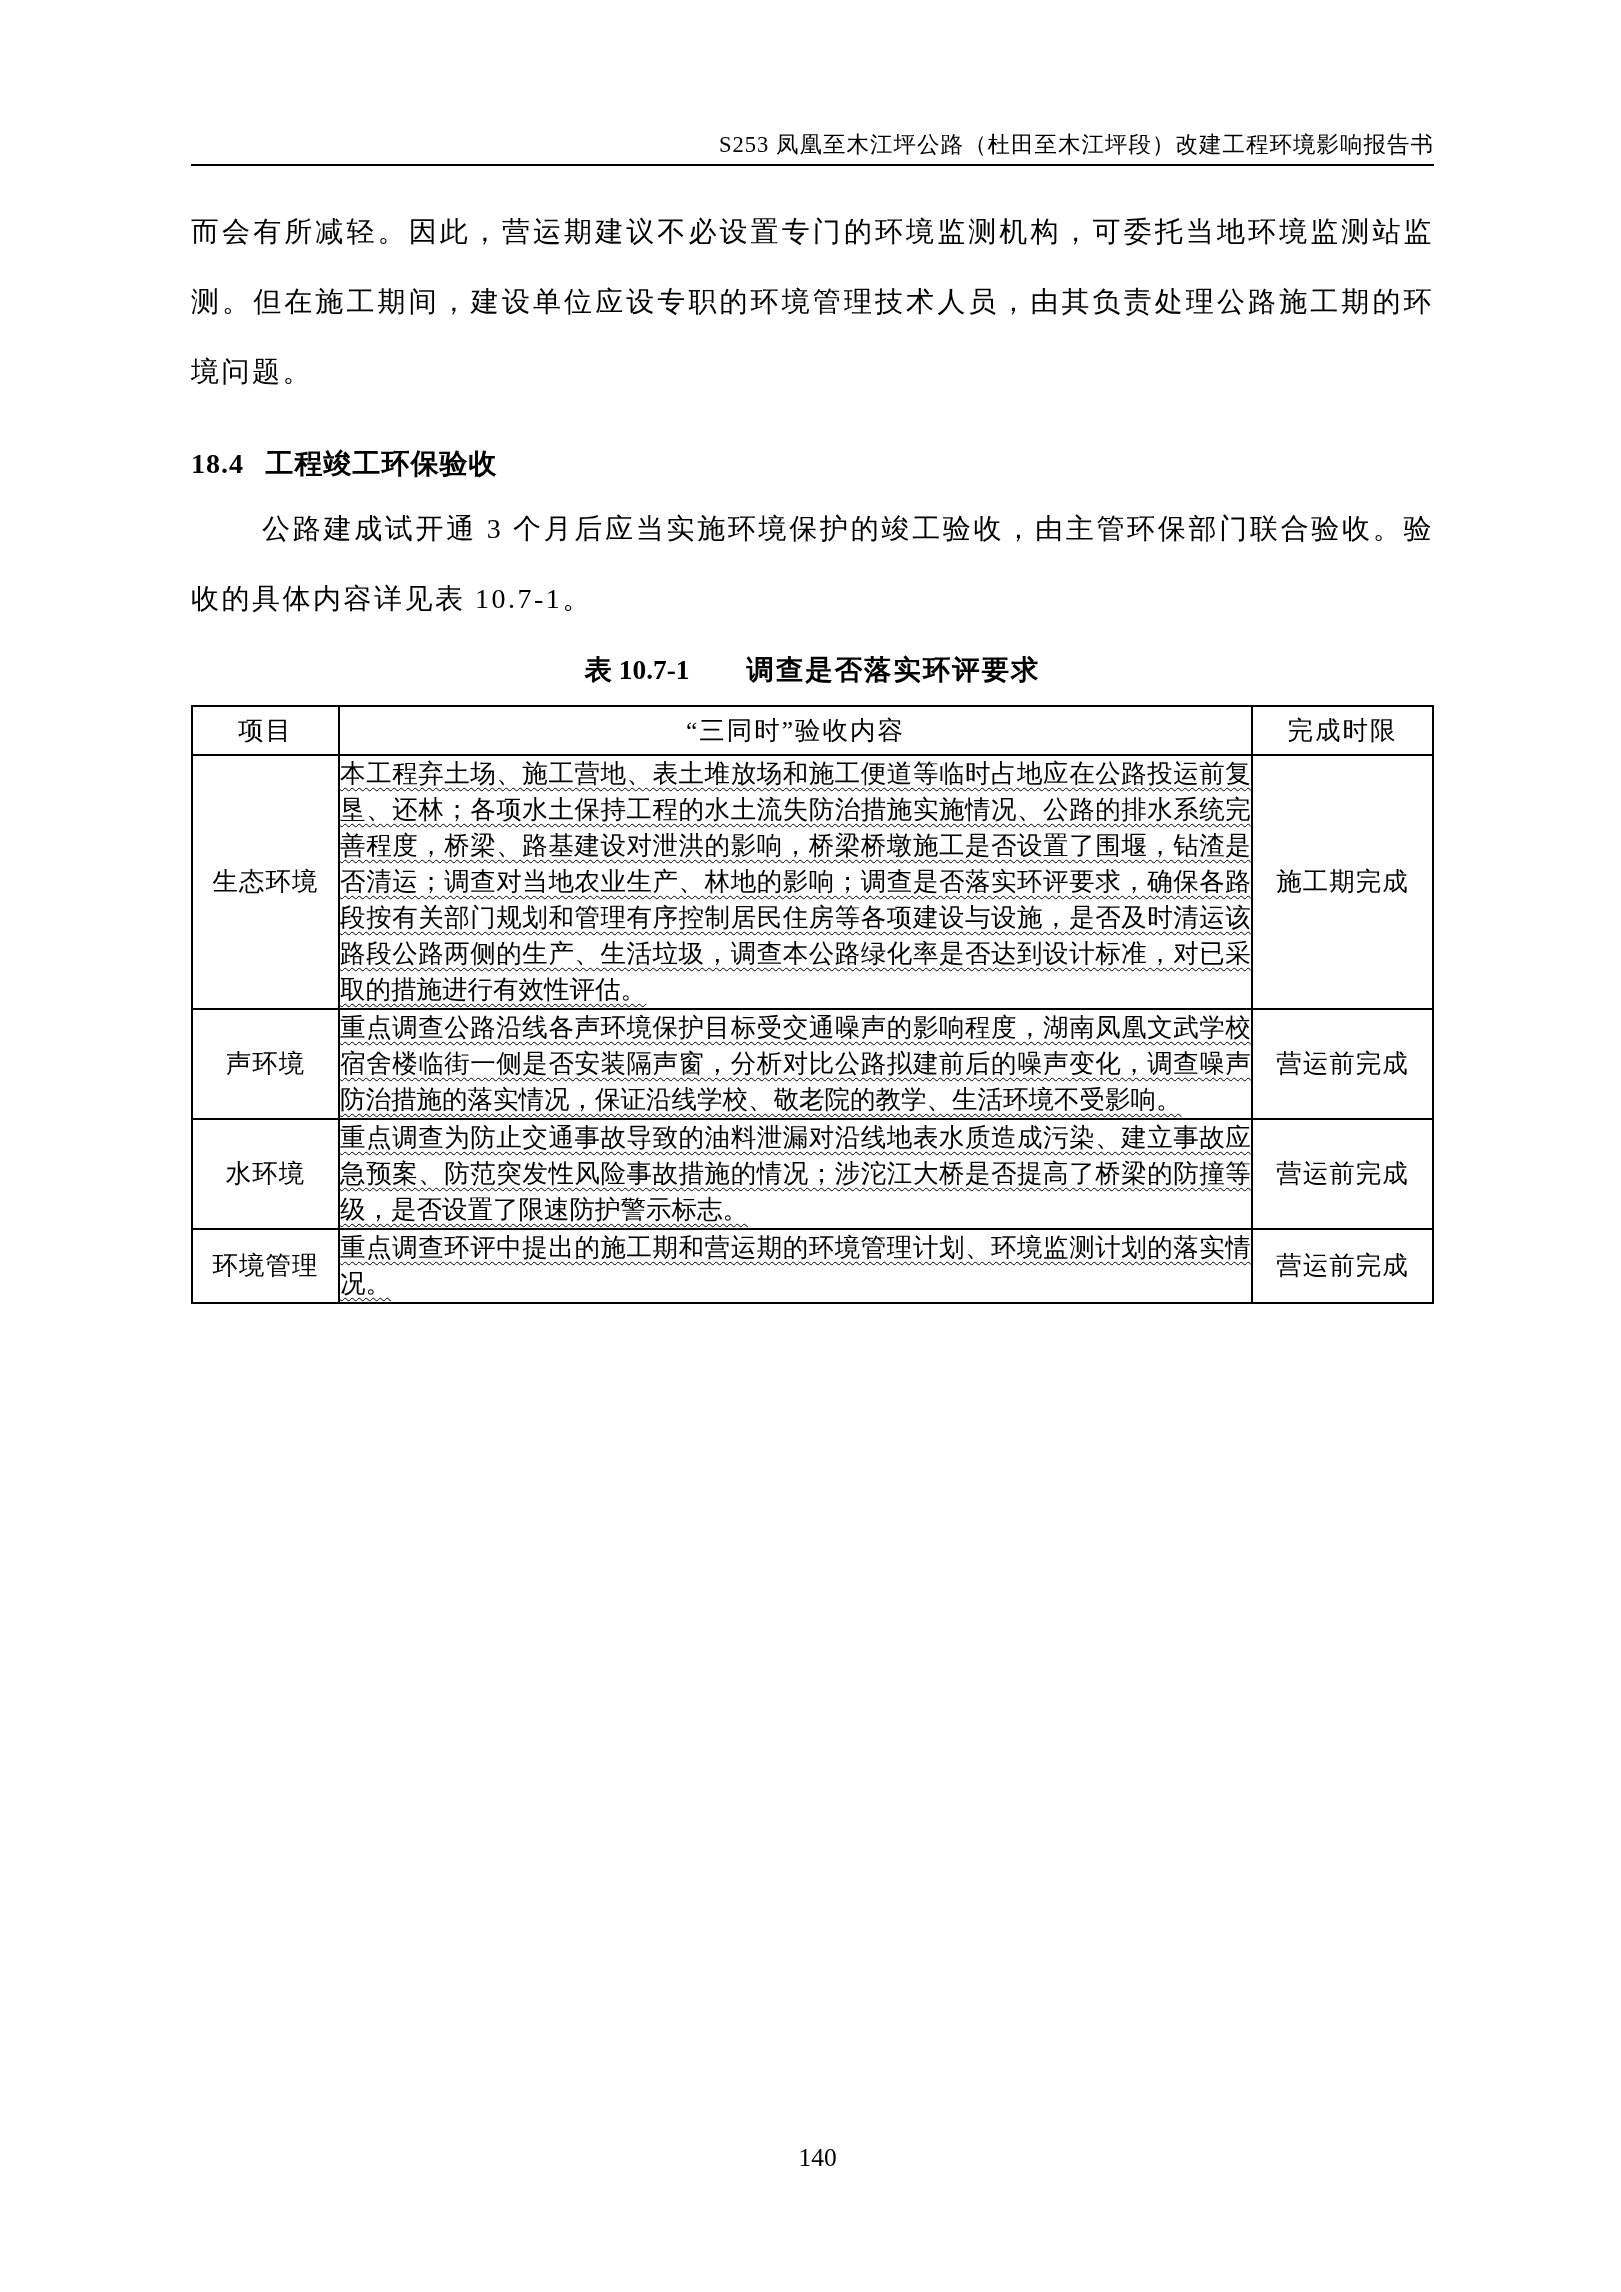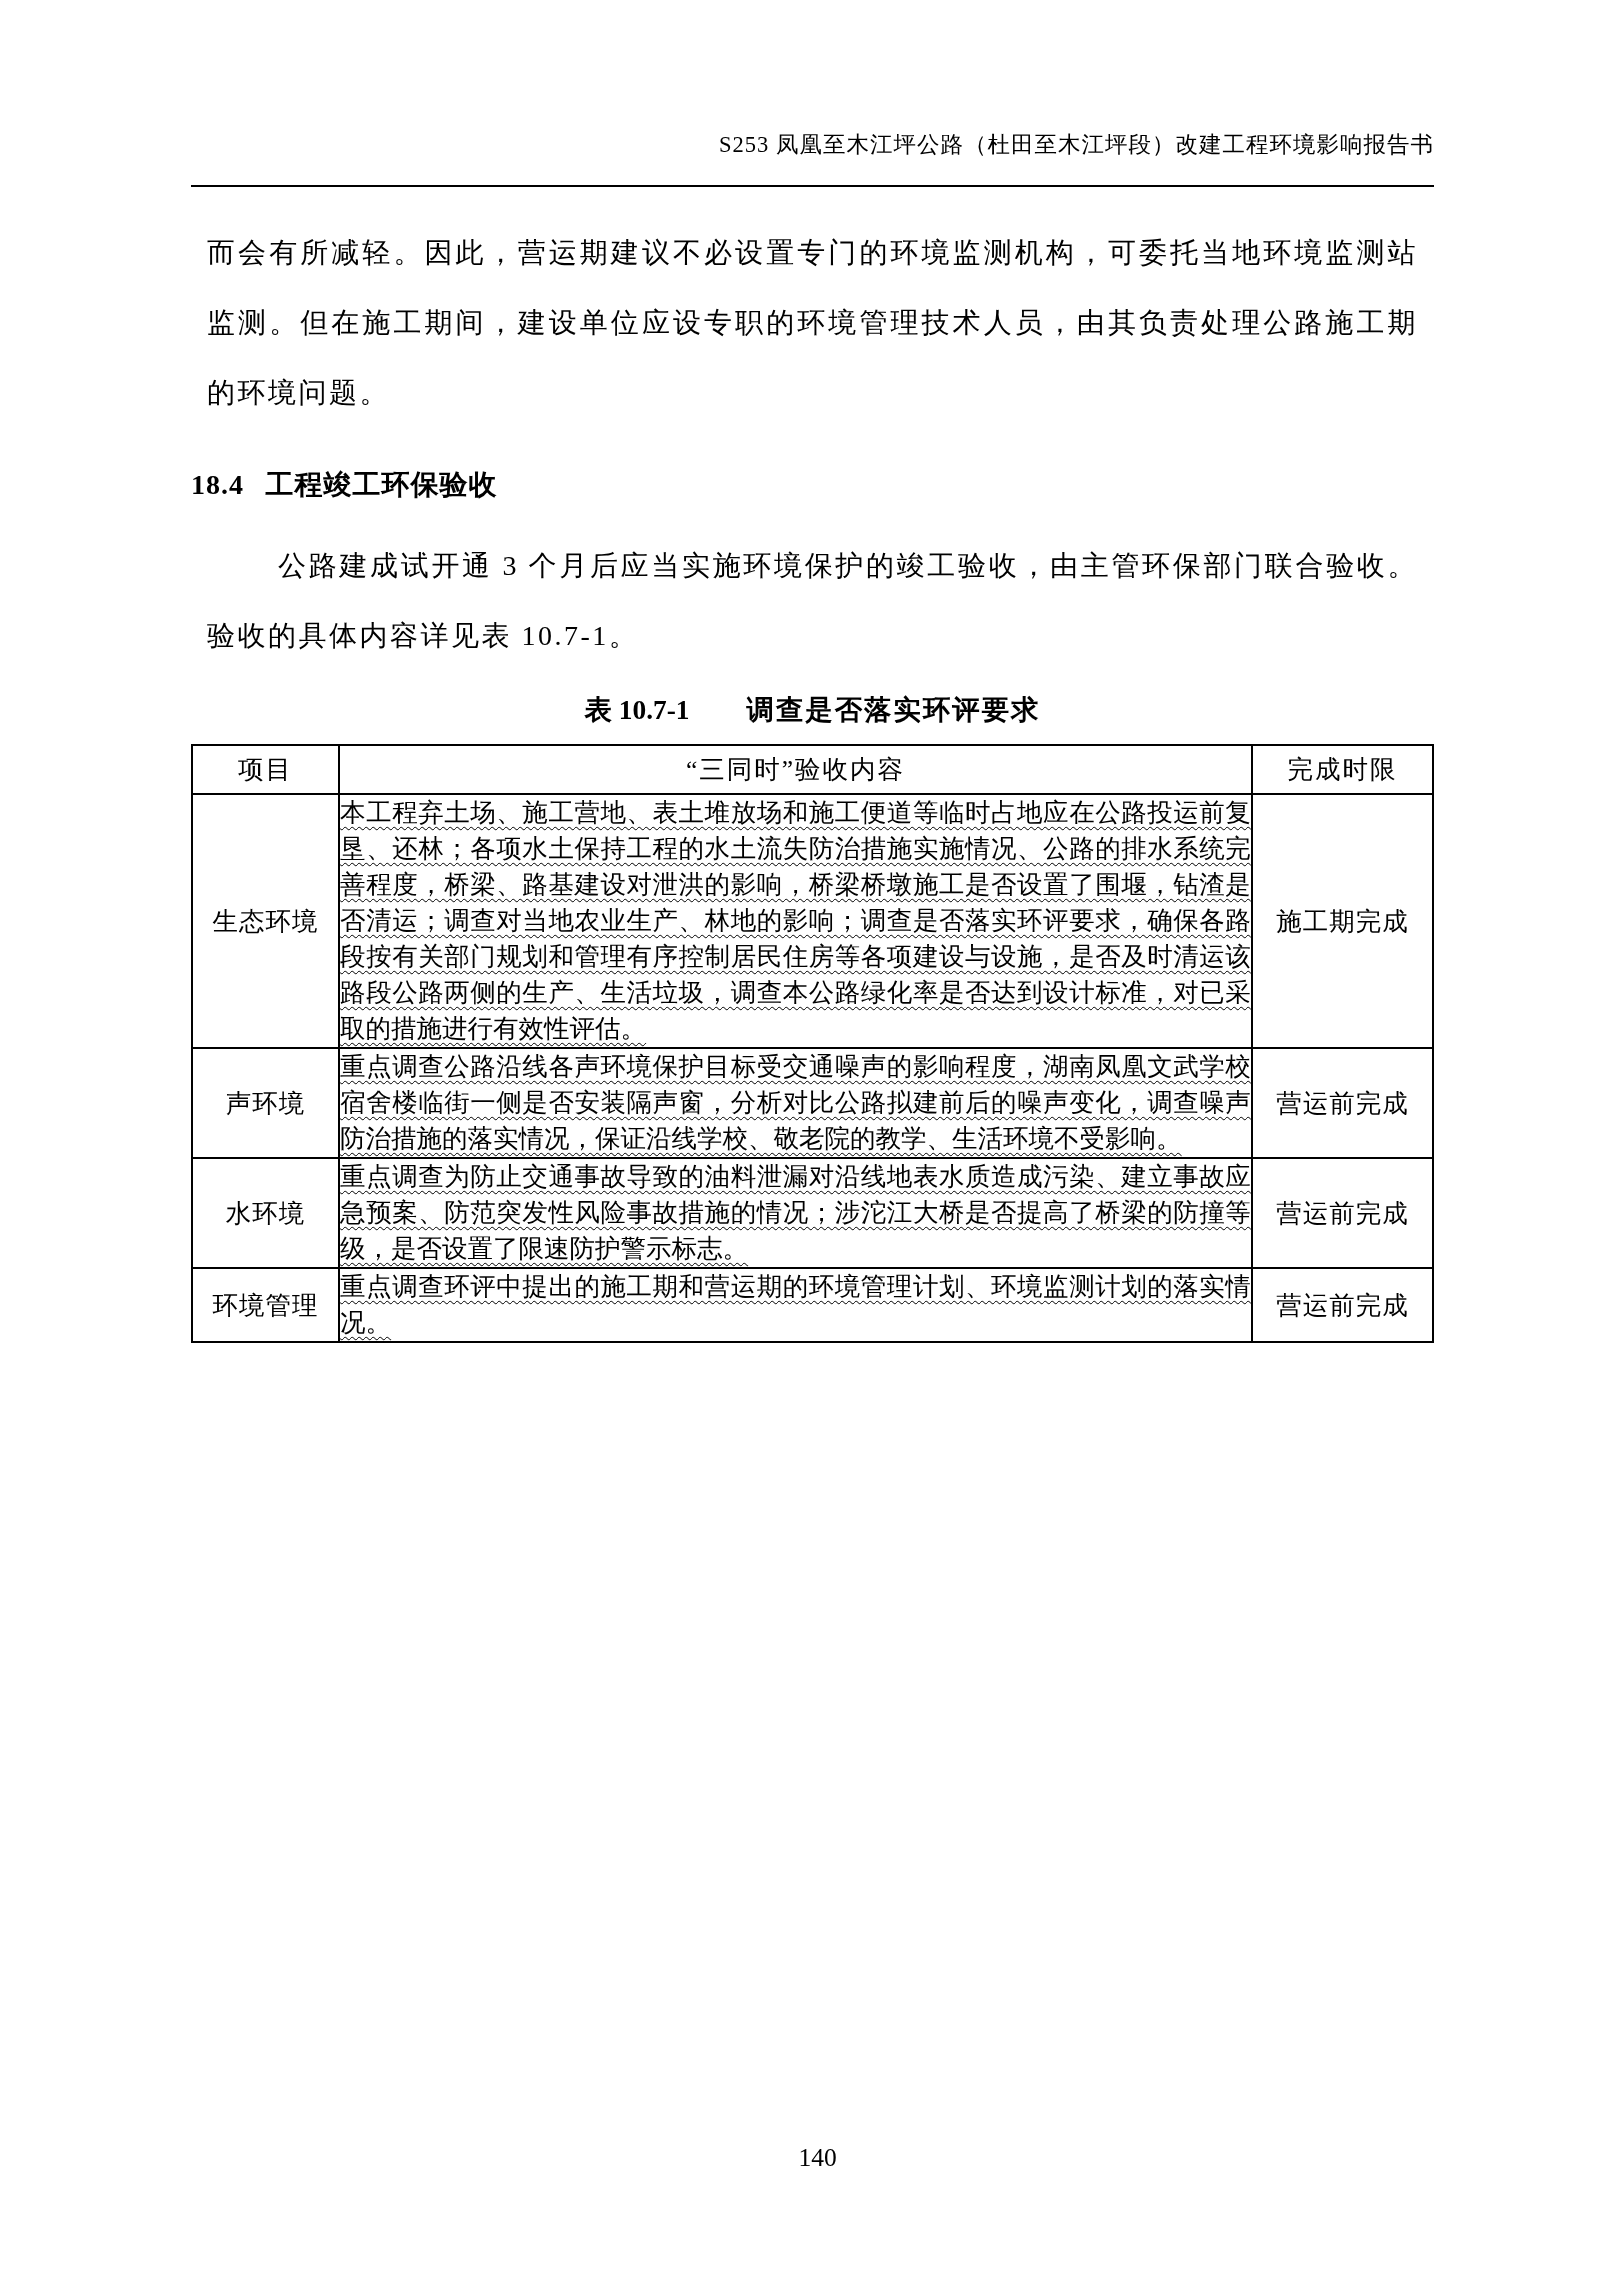--- a/index.html
+++ b/index.html
@@ -18,31 +18,31 @@
     left: 191px;
     width: 1243px;
     top: 0;
   }
   
   .doc-header {
     padding-top: 129px;
     text-align: right;
     font-size: 22.5px;
     letter-spacing: 1px;
-    padding-bottom: 25px;
+    padding-bottom: 4px;
     border-bottom: 2px solid #000;
   }
   
   .para {
     font-size: 28px;
     line-height: 70px;
     text-align: justify;
     text-justify: inter-ideograph;
     letter-spacing: 2.5px;
-    margin: 16px;
+    margin: 0;
   }
   .para.first { margin-top: 31px; }
   .para.indent { text-indent: 71px; }
   .section-heading {
     margin-top: 25.5px;
     font-family: "Liberation Sans", "DejaVu Sans", sans-serif;
     font-weight: bold;
     font-size: 28px;
     line-height: 61px;
     letter-spacing: 1px;

